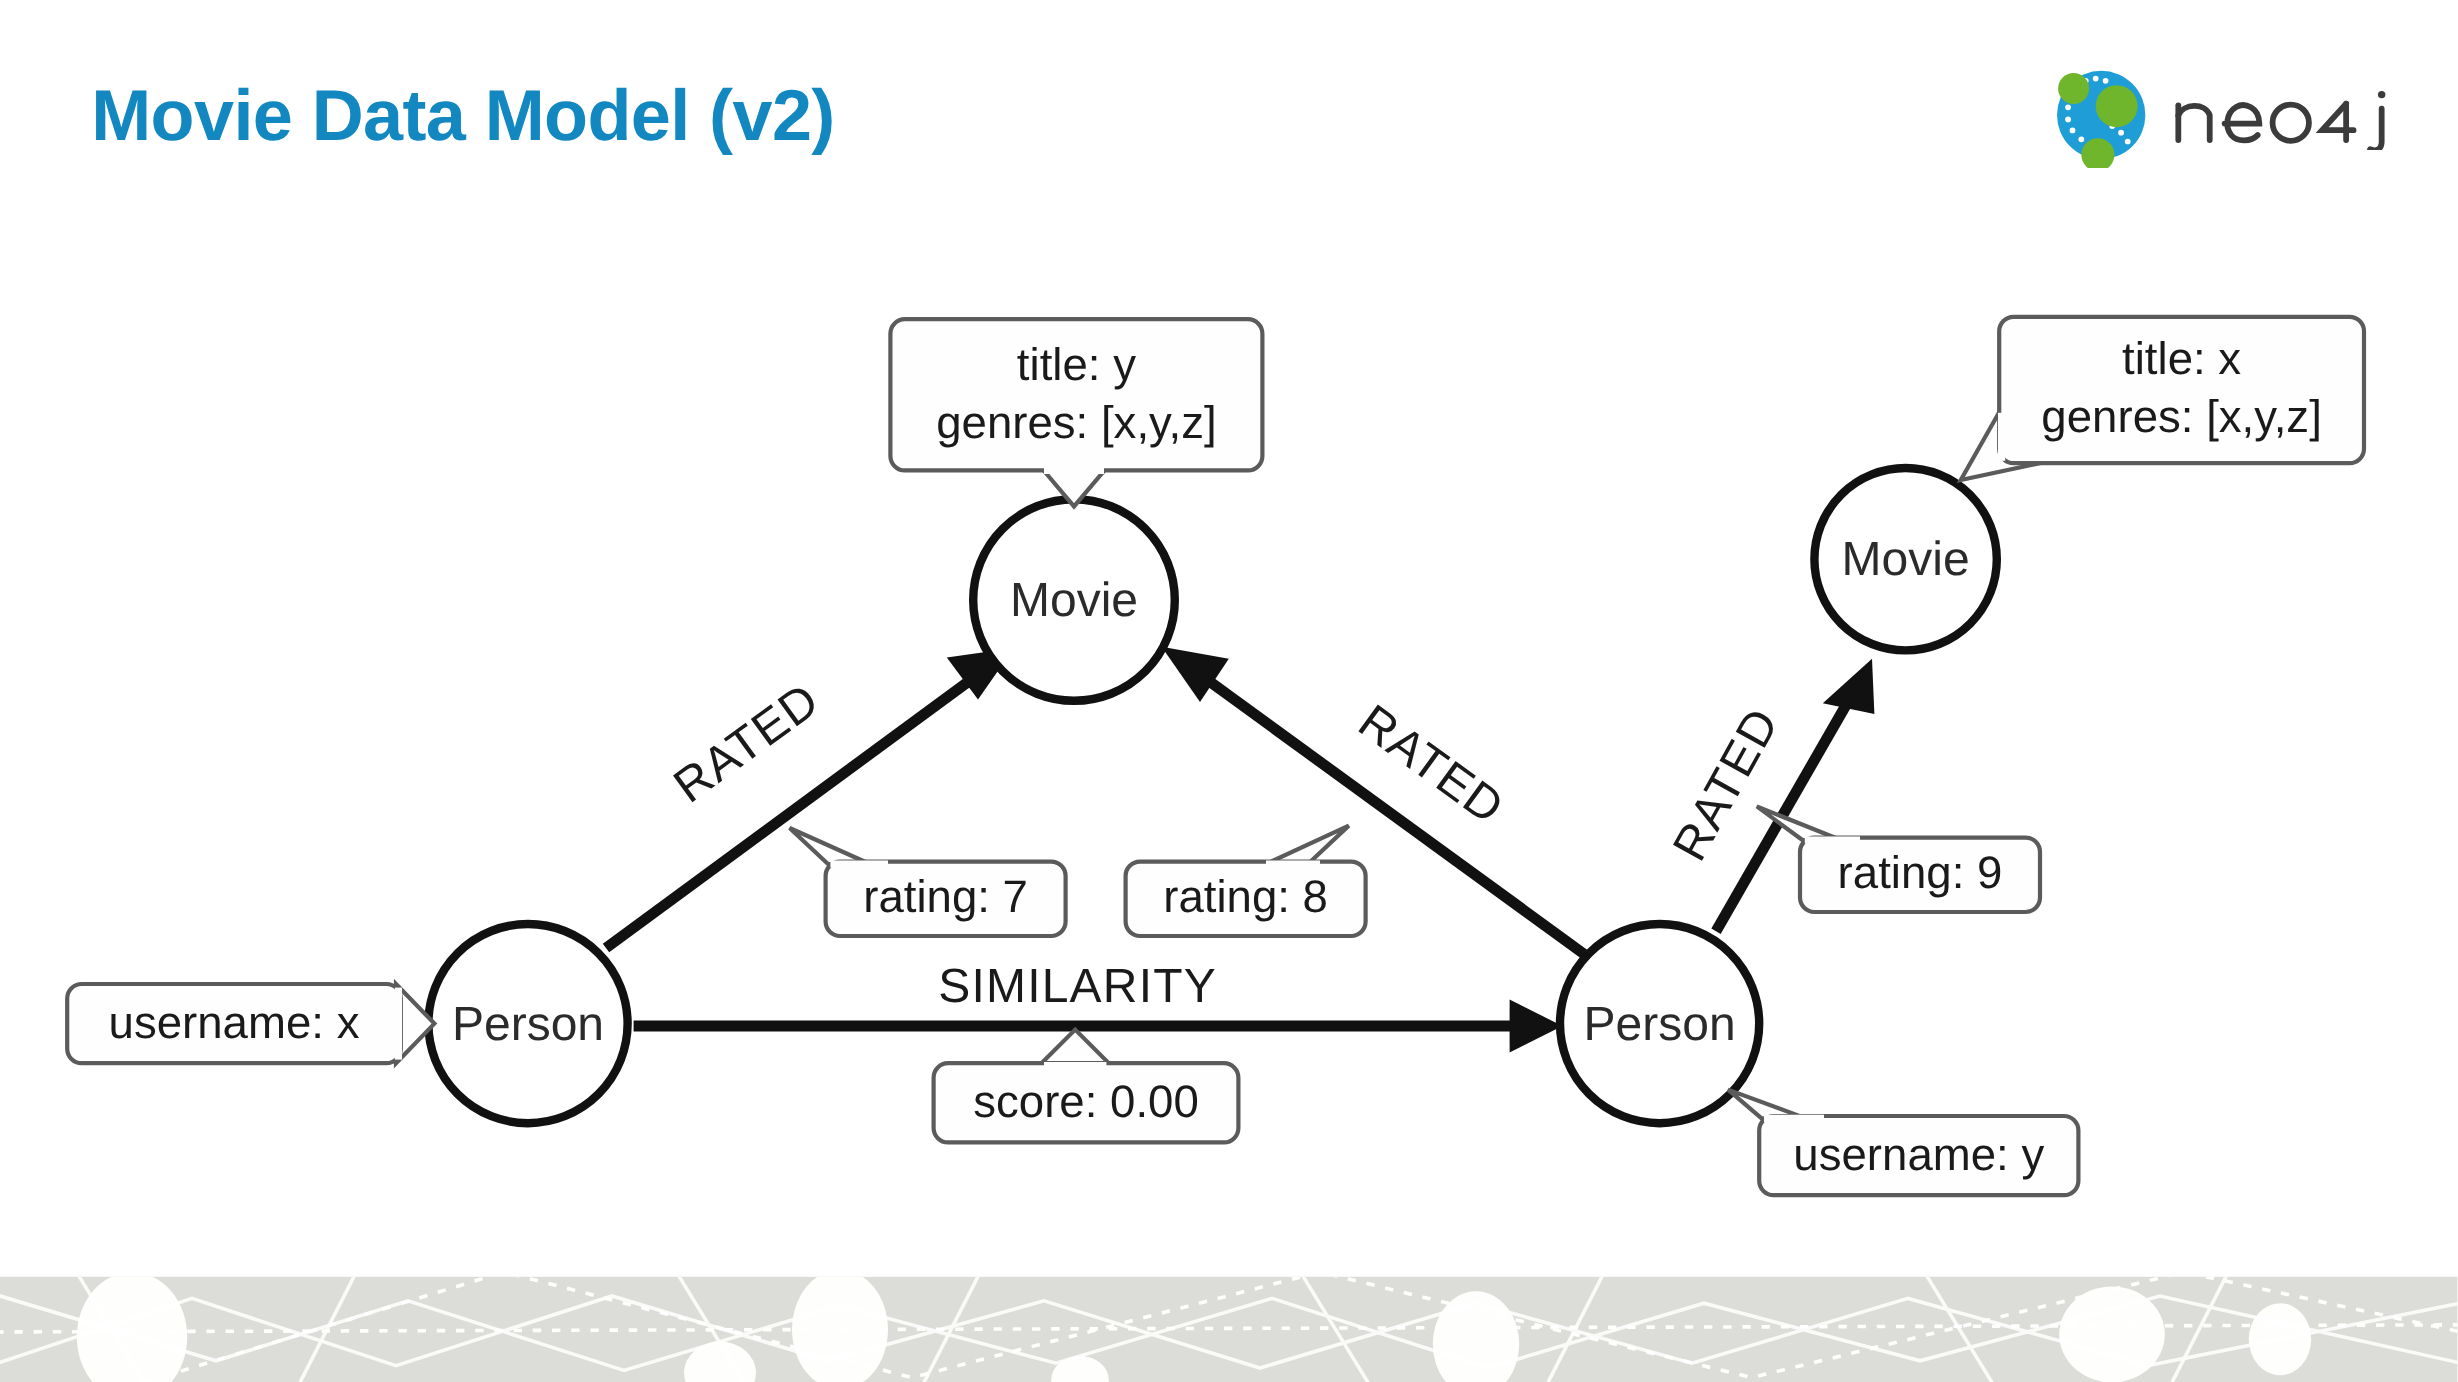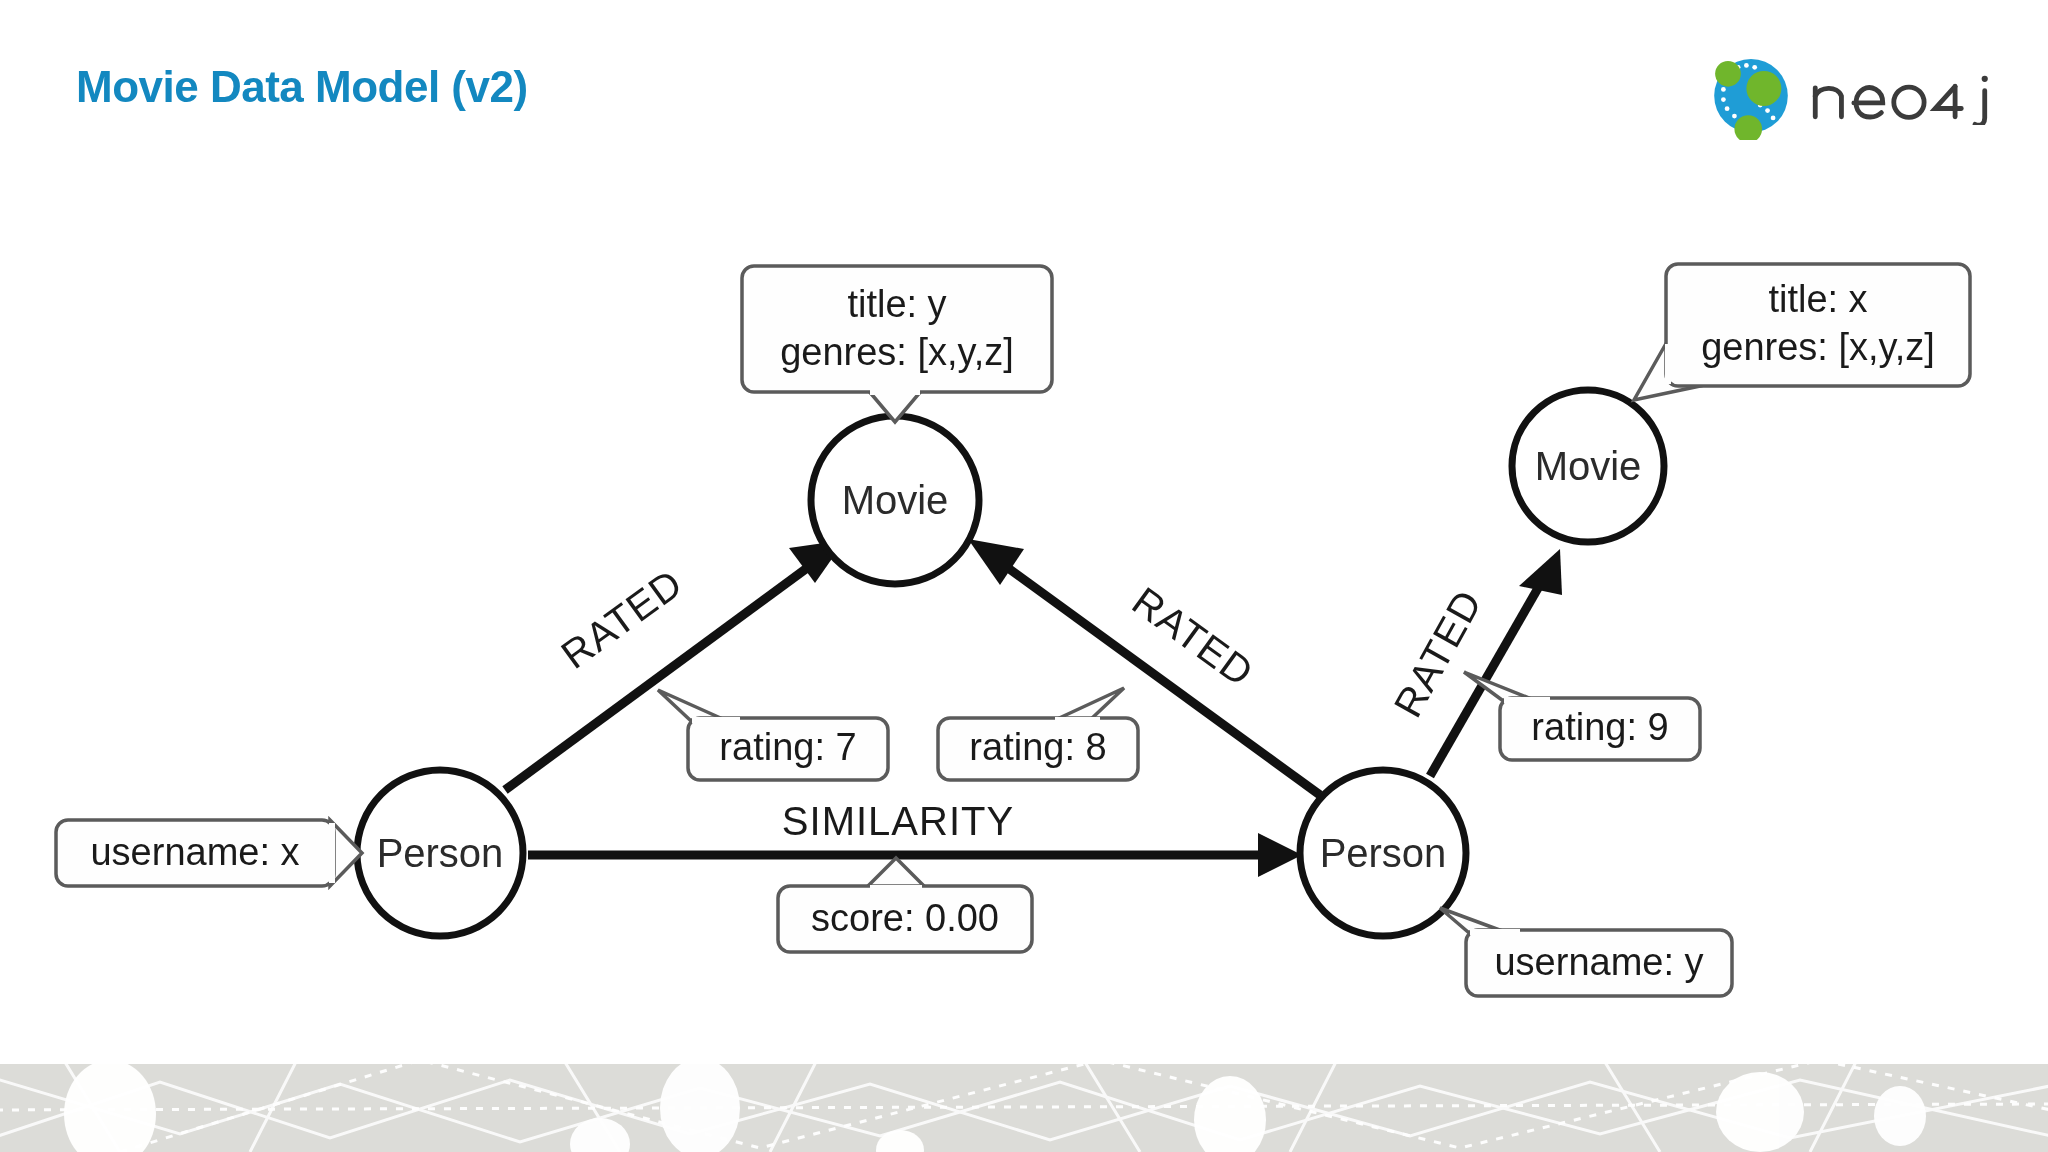--- a/index.html
+++ b/index.html
@@ -14,21 +14,21 @@
     position: relative;
     overflow: hidden;
     font-family: "Liberation Sans", sans-serif;
   }
 
   
   #slide-title {
     position: absolute;
     left: 76px;
     top: 62px;
-    font-size: 44px;
+    font-size: 60px;
     font-weight: bold;
     color: #1388c0;
     letter-spacing: -0.5px;
     white-space: nowrap;
   }
 
   
   #brand-logo {
     position: absolute;
     right: 34px;

